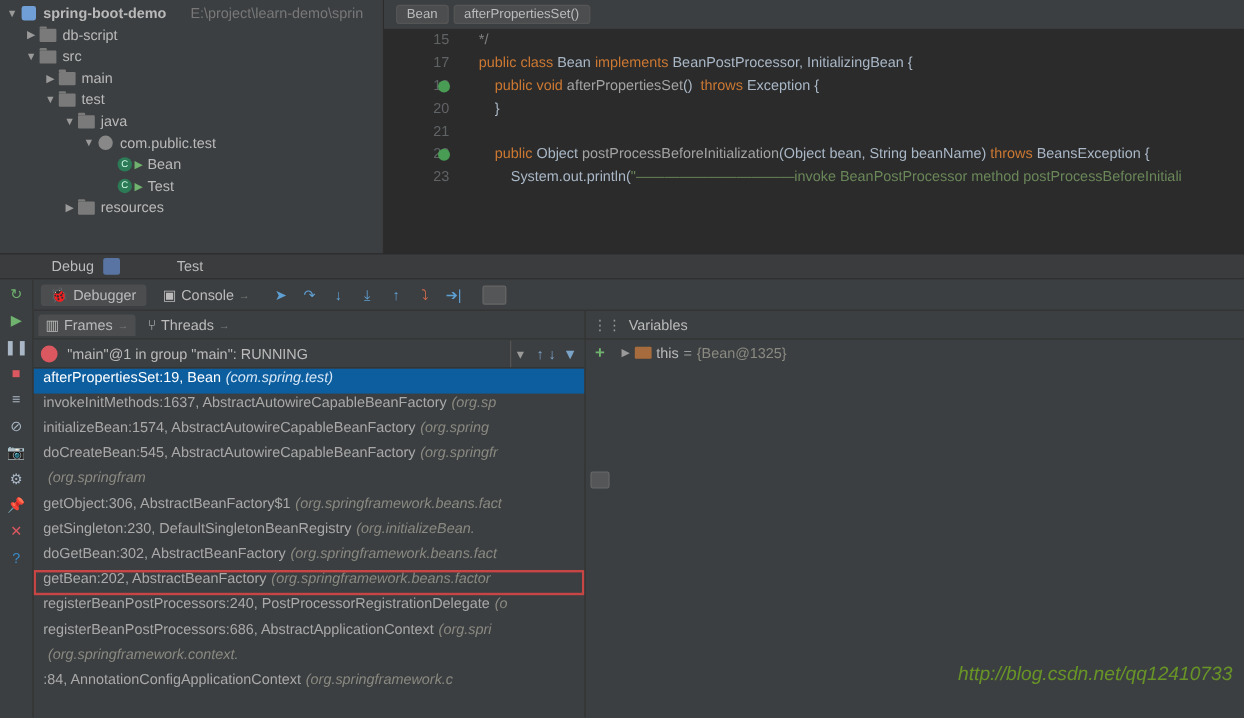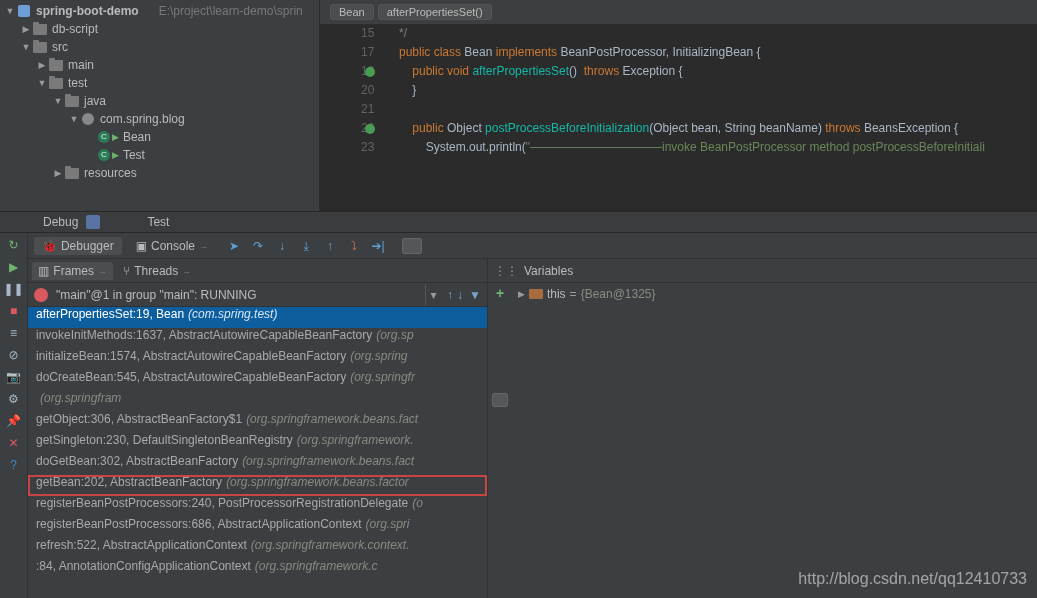--- a/index.html
+++ b/index.html
@@ -36,21 +36,21 @@
 .line { display:flex; height:19px; align-items:center; }
 .gutter-num { width: 30px; text-align: right; color: #606366; padding-right: 4px; padding-left: 41px; }
 .gutter-icons { width: 34px; display:flex; align-items:center; justify-content:flex-start; gap:2px; }
 .gut-red { width: 14px; height: 14px; border-radius: 50%; background: #db5860; border: 1px solid #a63c3c; }
 .gut-green { width: 10px; height: 10px; border-radius: 50%; background: #499c54; }
 .code-text { white-space: pre; color: #a9b7c6; }
 .line.hl { background: #214283; }
 .cm-comment { color: #808080; }
 .cm-annot   { color: #aa9846; }
 .cm-kw      { color: #cc7832; }
-.cm-method  { color: #14b8a6; }
+.cm-method  { color: #a3a3a3; }
 .cm-string  { color: #6a8759; }
 .cm-cls     { color: #a9b7c6; }
 
 
 .tw-stripe { background: #3a3c3e; height: 22px; display:flex; align-items:center; border-top:1px solid #282828; border-bottom:1px solid #282828; padding-left:4px; gap:8px; }
 .tw-stripe .lbl { color:#bbbbbb;margin-left:39px; }
 .tw-stripe .icon-sq { width:14px; height:14px; background:#5974a2; border-radius:2px; }
 
 .debug-wrap { display:flex; height: calc(100% - 211px - 22px); background:#3c3f41; }
 .debug-left-tools { width: 28px; background: #3c3f41; border-right:1px solid #323232; display:flex; flex-direction:column; align-items:center; padding-top:4px; gap:6px; }
@@ -102,21 +102,21 @@
 .plus-ic { color:#6fb36f; font-weight:bold; font-size:14px; }
 .landscape-ic { width:16px; height:14px; background:#545658; border:1px solid #666; border-radius:2px; }
 .vars-tree { flex:1; padding:4px 6px; }
 .var-row { display:flex; align-items:center; gap:4px; color:#bbbbbb; }
 .var-arrow { color:#9a9a9a; font-size:9px; }
 .var-eq { color:#9a9a9a; }
 .var-val { color:#8a8a82; }
 .var-ic { width:14px; height:10px; background:#a76c3d; border-radius:1px; }
 
 
-.watermark { position:absolute; right:10px; bottom:10px; color:#e5e5e5; font-size:16px; opacity:.6; pointer-events:none; }
+.watermark { position:absolute; right:10px; bottom:26px; color:#84cc16; font-style:italic; font-size:16px; opacity:.6; pointer-events:none; }
 </style>
 </head>
 <body>
 
 <div class="top-pane">
   <div class="project-tree">
     <div class="tree-row root">
       <span class="arrow">▼</span>
       <span class="icon">
           <span class="module-icon"></span>
@@ -158,21 +158,21 @@
           <span class="icon">
             <span class="folder-icon"></span>
           </span>
           <span class="name">java</span>
         </div>
         <div class="tree-row indent-4">
           <span class="arrow">▼</span>
           <span class="icon">
             <span class="pkg-icon"></span>
           </span>
-          <span class="name">com.spring.blog</span>
+          <span class="name">com.public.test</span>
         </div>
         <div class="tree-row indent-5">
           <span class="arrow"></span>
           <span class="icon">
             <span class="class-icon"></span>
           </span>
           <span class="run-badge">▶</span>
           <span class="name">Bean</span>
         </div>
         <div class="tree-row indent-5">
@@ -329,40 +329,39 @@
             </div>
             <div class="stack-item">
               <span class="pkg">(org.springfram</span>
             </div>
             <div class="stack-item">
               <span>getObject:306, AbstractBeanFactory$1</span>
               <span class="pkg">(org.springframework.beans.fact</span>
             </div>
             <div class="stack-item">
               <span>getSingleton:230, DefaultSingletonBeanRegistry</span>
-              <span class="pkg">(org.springframework.</span>
+              <span class="pkg">(org.initializeBean.</span>
             </div>
             <div class="stack-item">
               <span>doGetBean:302, AbstractBeanFactory</span>
               <span class="pkg">(org.springframework.beans.fact</span>
             </div>
             <div class="stack-item boxed">
               <span>getBean:202, AbstractBeanFactory</span>
               <span class="pkg">(org.springframework.beans.factor</span>
             </div>
             <div class="stack-item">
               <span>registerBeanPostProcessors:240, PostProcessorRegistrationDelegate</span>
               <span class="pkg">(o</span>
             </div>
             <div class="stack-item">
               <span>registerBeanPostProcessors:686, AbstractApplicationContext</span>
               <span class="pkg">(org.spri</span>
             </div>
             <div class="stack-item">
-              <span>refresh:522, AbstractApplicationContext</span>
               <span class="pkg">(org.springframework.context.</span>
             </div>
             <div class="stack-item">
               <span><init>:84, AnnotationConfigApplicationContext</init></span>
               <span class="pkg">(org.springframework.c</span>
             </div>
           </div>
       </div>
 
       <div class="vars-pane">

